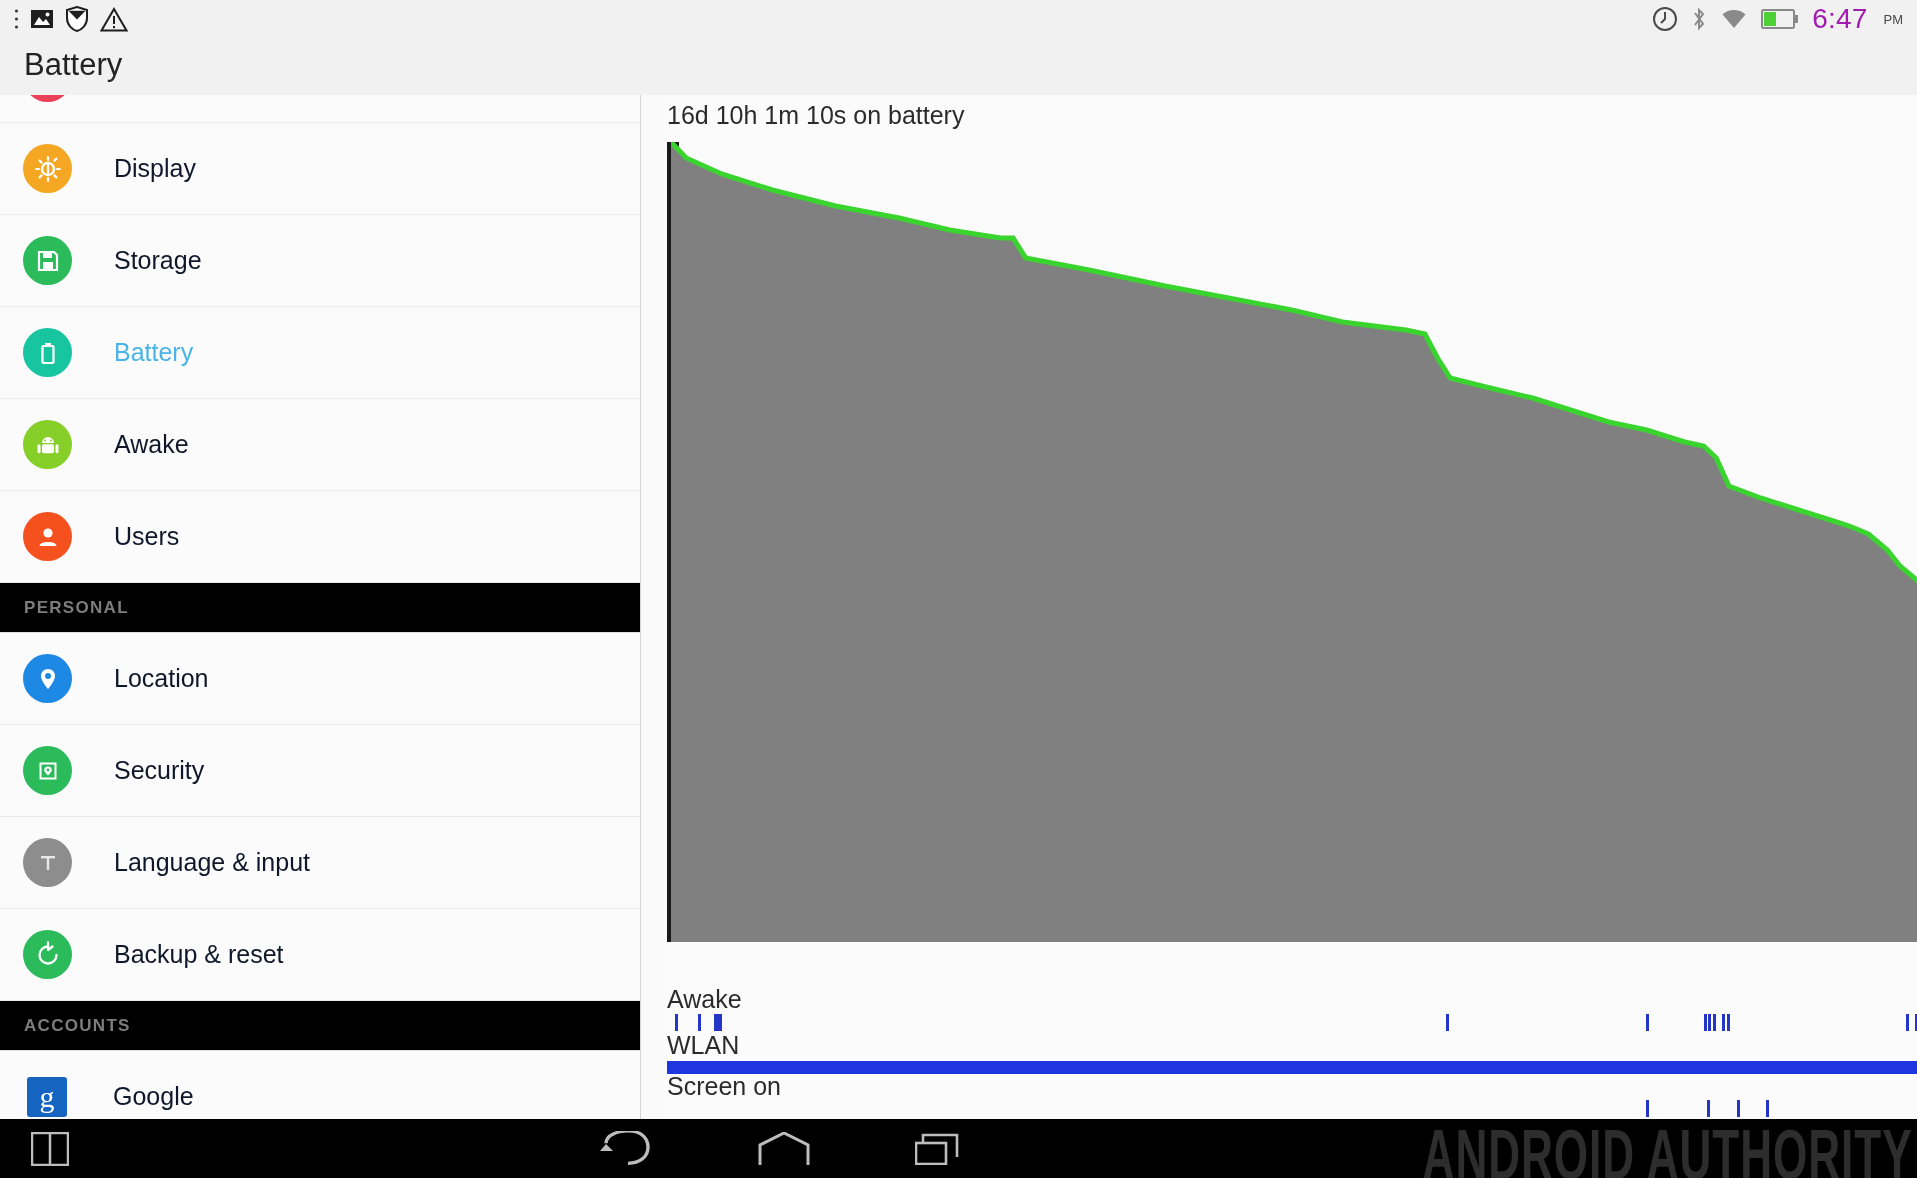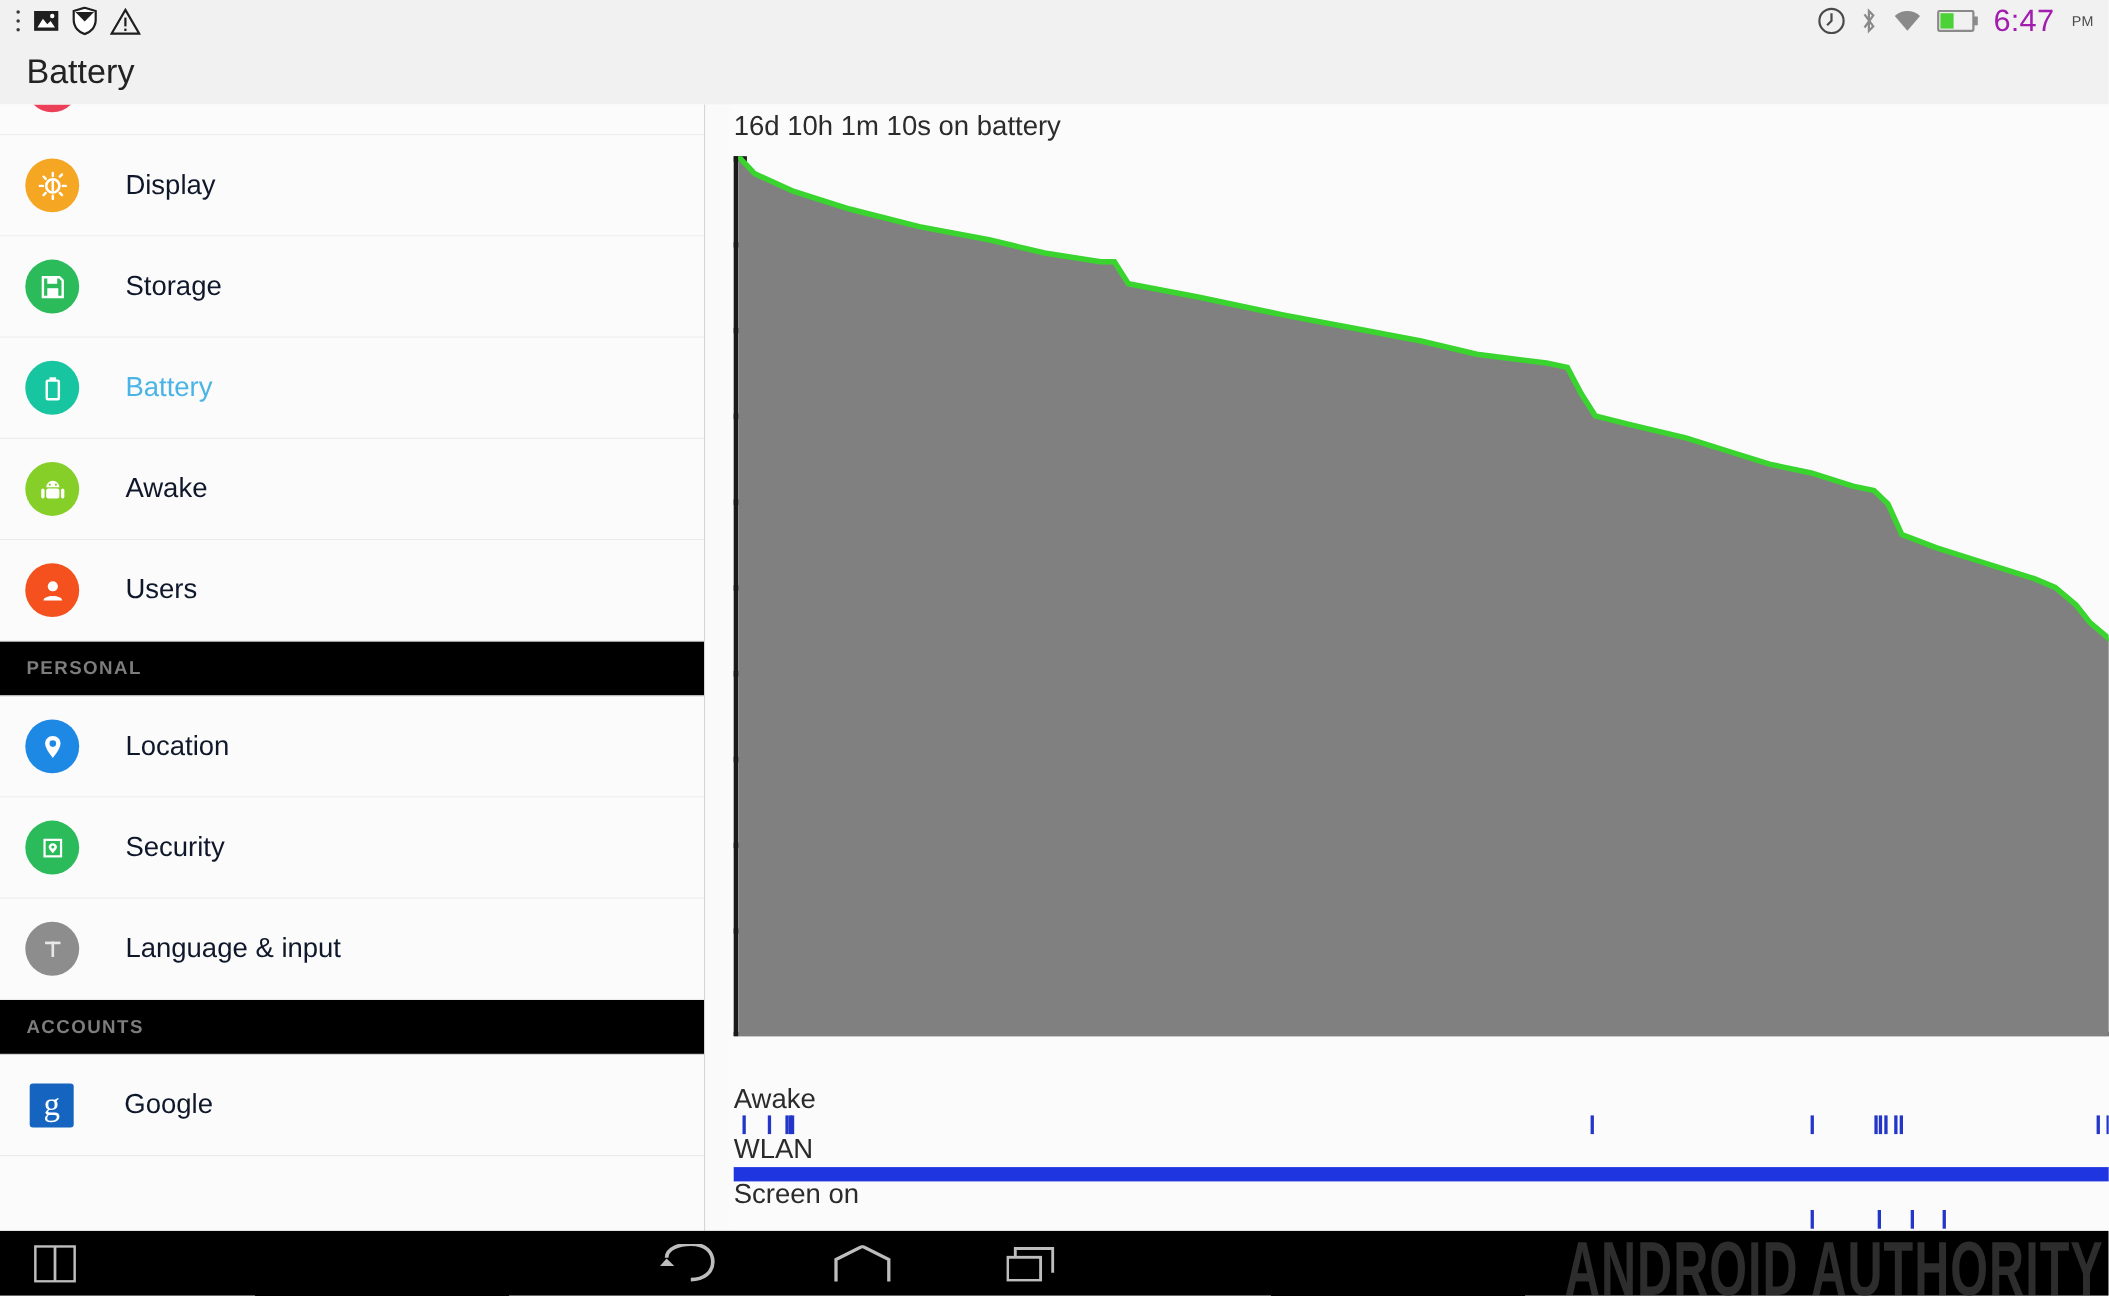--- a/index.html
+++ b/index.html
@@ -281,20 +281,29 @@
     <div class="srow">
       <div class="sicon" style="background:#8d8d8d;">
         <svg width="26" height="26" viewBox="0 0 26 26">
           <rect x="6" y="6" width="14" height="2.4" fill="#e8e8e8"></rect>
           <rect x="11.8" y="6" width="2.4" height="14" fill="#e8e8e8"></rect>
         </svg>
       </div>
       <div class="slabel">Language &amp; input</div>
     </div>
 
+    <div class="srow">
+      <div class="sicon" style="background:#2bbb5b;">
+        <svg width="28" height="28" viewBox="0 0 28 28">
+          <path d="M14 5.5 A8.5 8.5 0 1 0 22.5 14" fill="none" stroke="#fff" stroke-width="2.3" stroke-linecap="round"></path>
+          <polyline points="14,1.5 14,9 18.5,5.5" fill="none" stroke="#fff" stroke-width="2.3" stroke-linecap="round" stroke-linejoin="round"></polyline>
+        </svg>
+      </div>
+      <div class="slabel">Backup &amp; reset</div>
+    </div>
 
     <div class="sheader">ACCOUNTS</div>
 
     <div class="srow">
       <div class="sicon square" style="background:#1565c0;">
         <span style="color:#fff;font-family:'Liberation Serif',serif;font-size:30px;line-height:1;">g</span>
       </div>
       <div class="slabel" style="margin-left:46px;">Google</div>
     </div>
 

